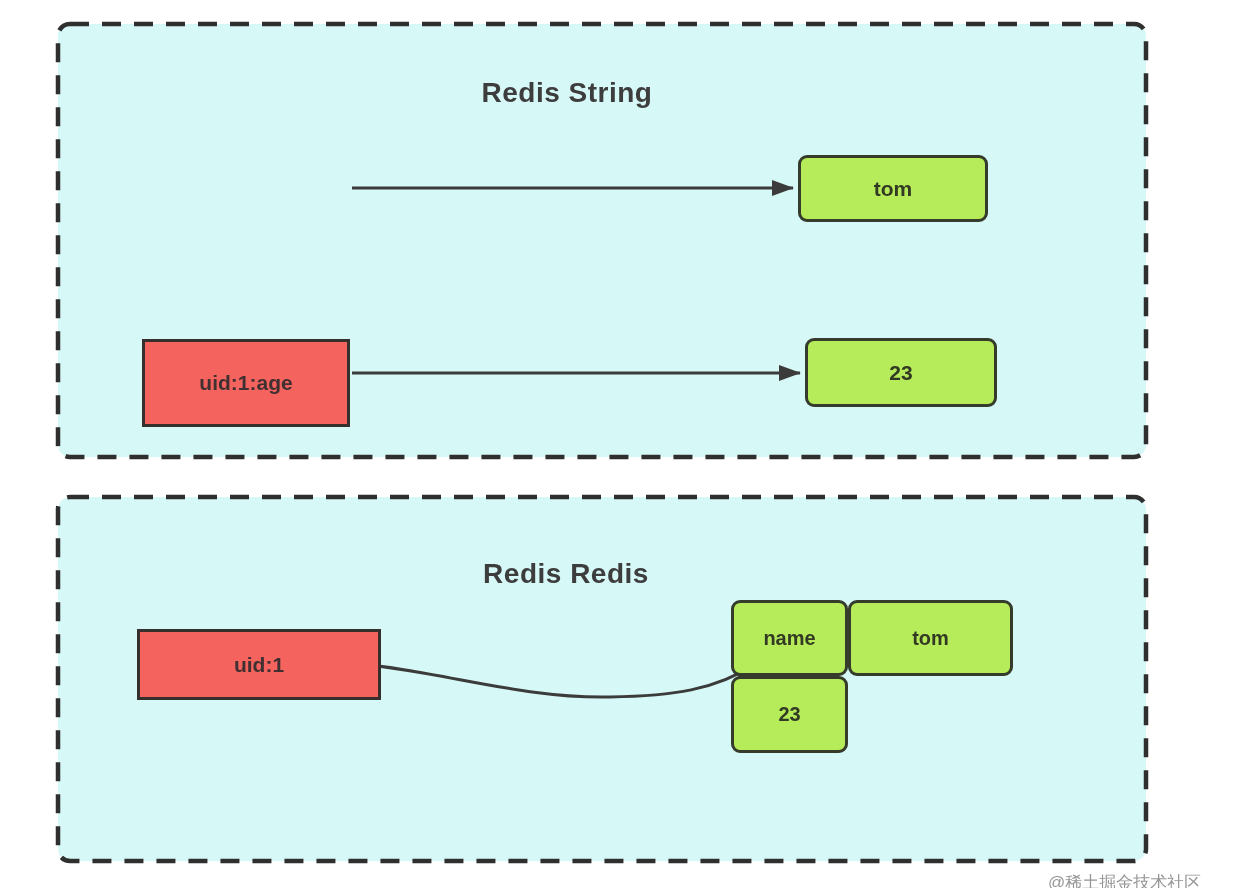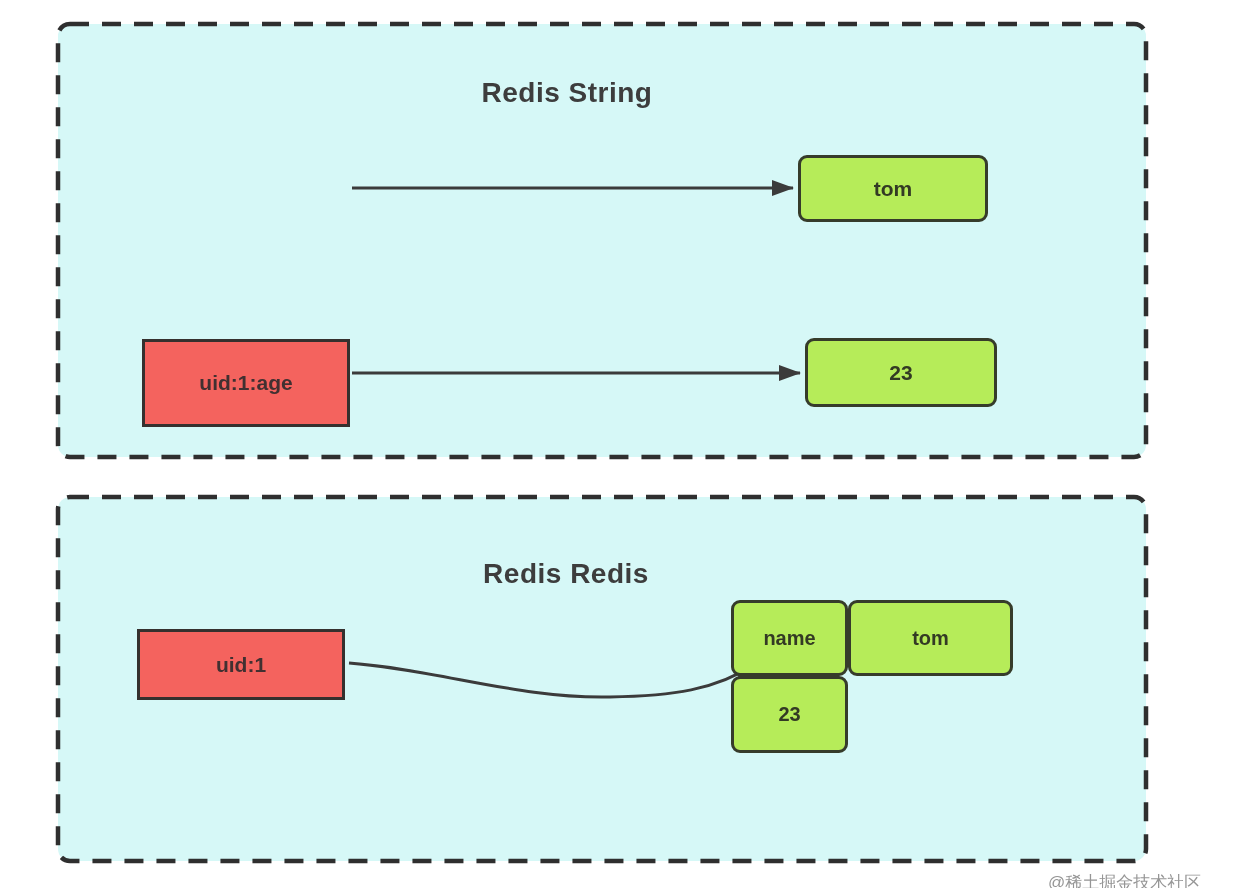--- a/index.html
+++ b/index.html
@@ -48,21 +48,21 @@
   .val-box {
     background: #b6ec59;
     border: 3px solid #363c2b;
     border-radius: 9px;
     color: #333a24;
   }
   .key-uid1name { left: 145px; top: 155px; width: 205px; height: 67px; }
   .val-tom      { left: 798px; top: 155px; width: 190px; height: 67px; }
   .key-uid1age  { left: 142px; top: 339px; width: 208px; height: 88px; }
   .val-23       { left: 805px; top: 338px; width: 192px; height: 69px; }
-  .key-uid1     { left: 137px; top: 629px; width: 208px; height: 71px; }
+  .key-uid1     { left: 137px; top: 629px; width: 244px; height: 71px; }
   .hash-table {
     position: absolute;
     left: 731px;
     top: 600px;
     display: grid;
     grid-template-columns: 117px 165px;
     grid-template-rows: 76px 77px;
   }
   .cell {
     background: #b6ec59;

